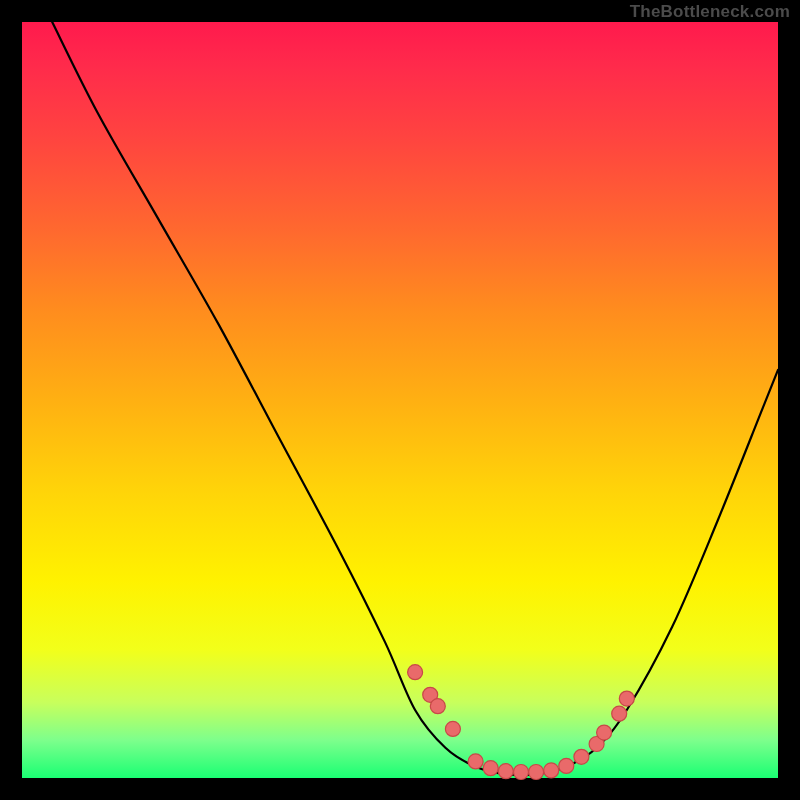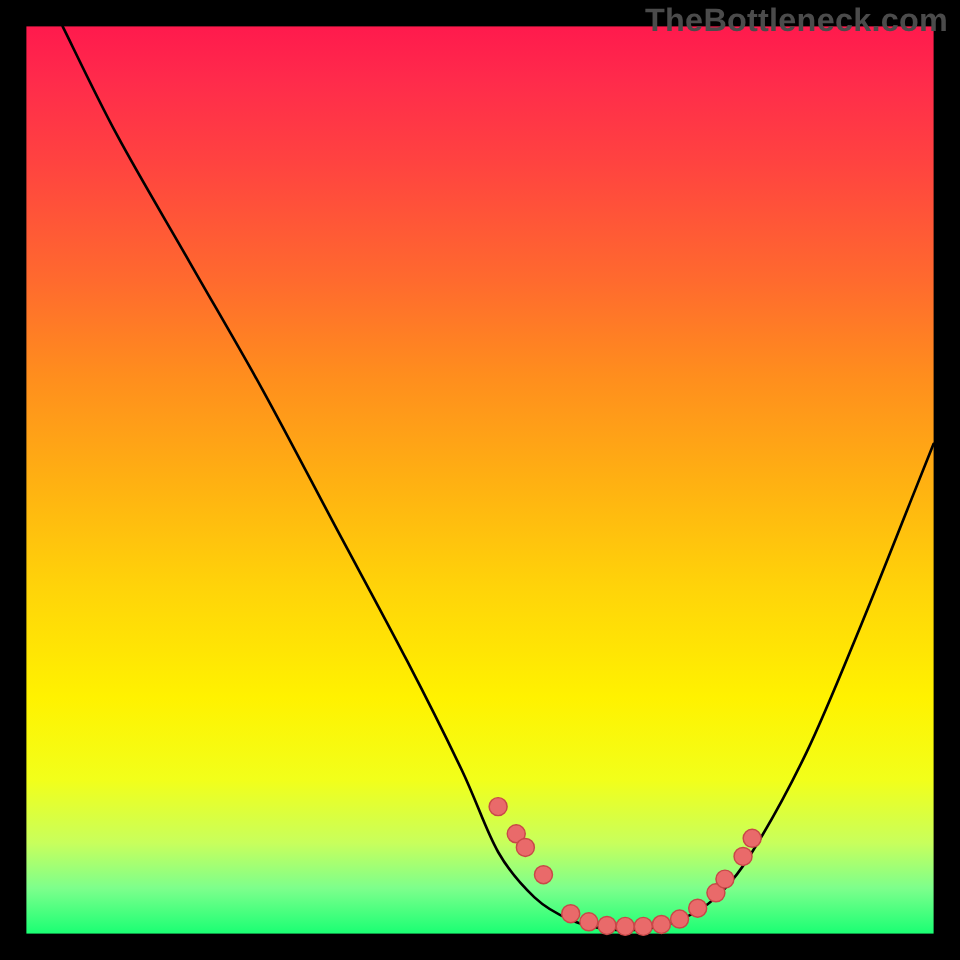--- a/index.html
+++ b/index.html
@@ -29,21 +29,21 @@
       #f2ff1a 83%,
       #c8ff5c 90%,
       #7dff8c 95%,
       #1aff73 100%);
   }
   .watermark {
     position: absolute;
     top: 2px;
     right: 10px;
     color: #4b4b4b;
-    font-size: 27px;
+    font-size: 17px;
     font-weight: 600;
     letter-spacing: 0.2px;
     font-family: Arial, Helvetica, sans-serif;
   }
   svg.plot {
     position: absolute;
     left: 22px;
     top: 22px;
     width: 756px;
     height: 756px;

